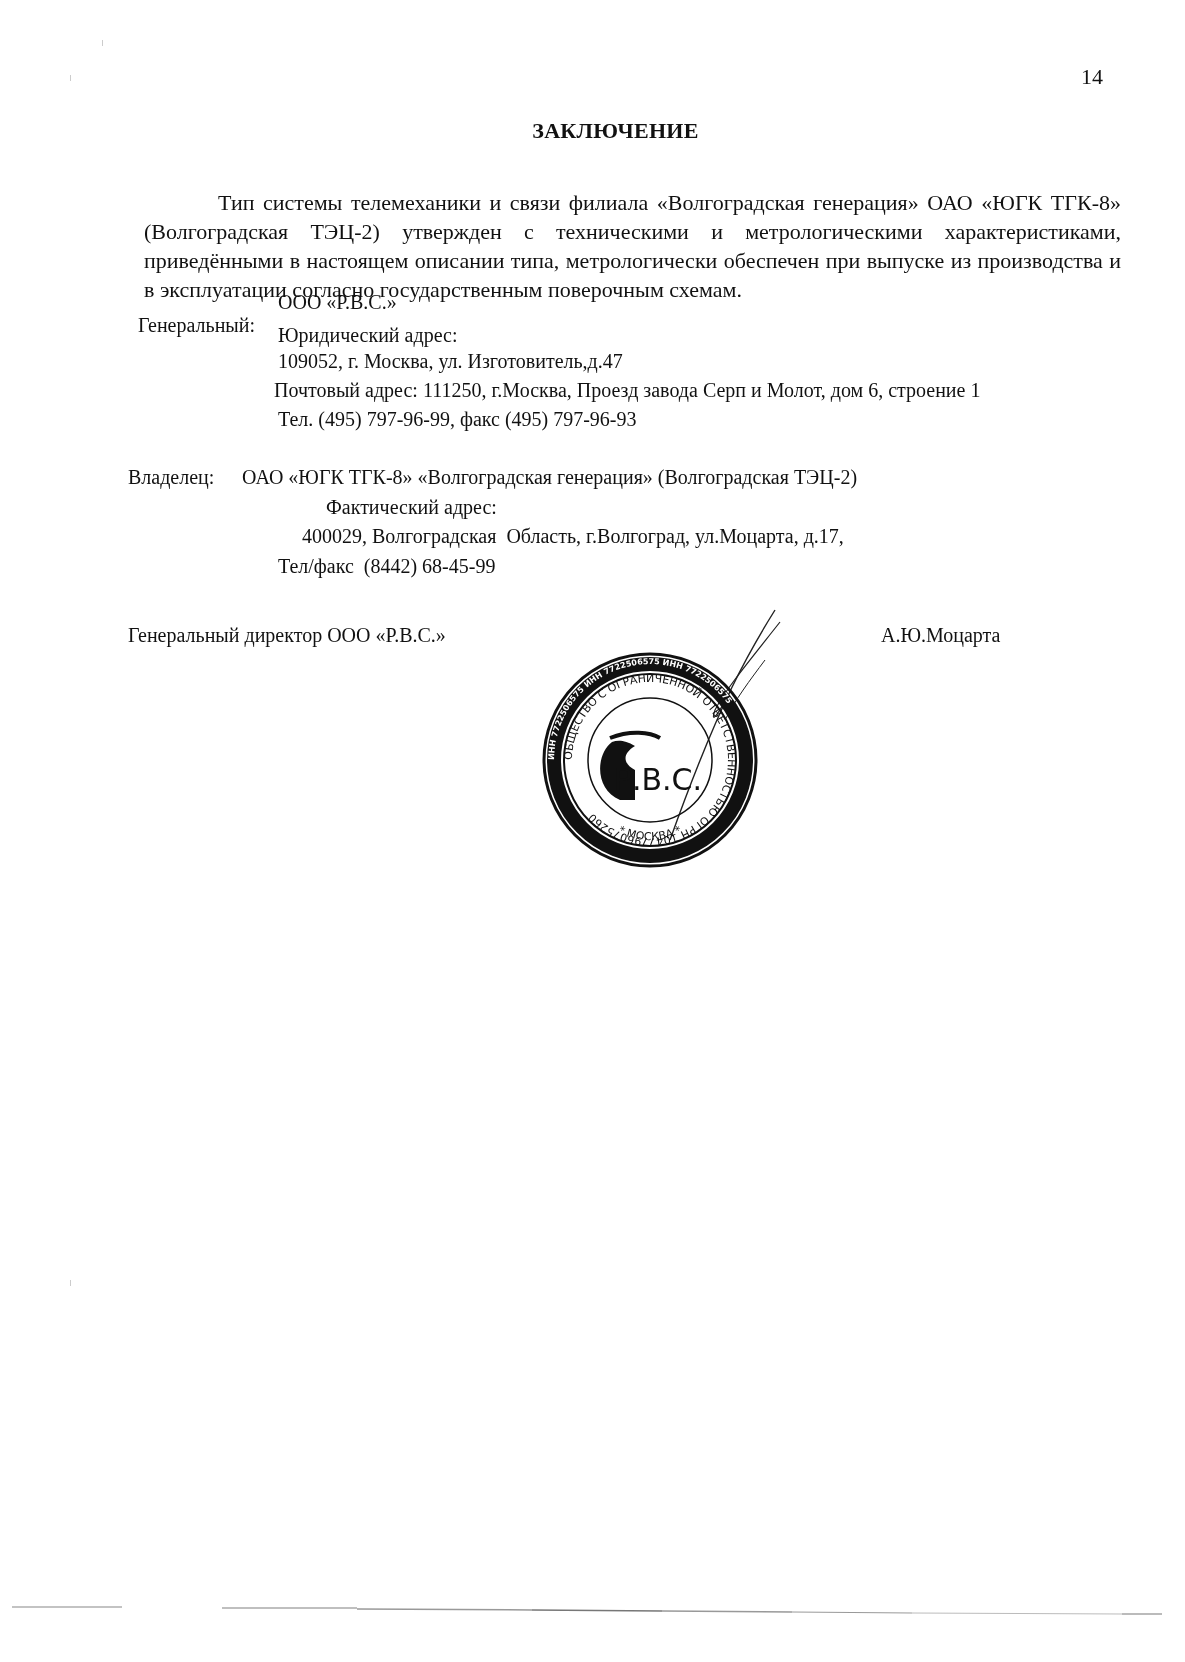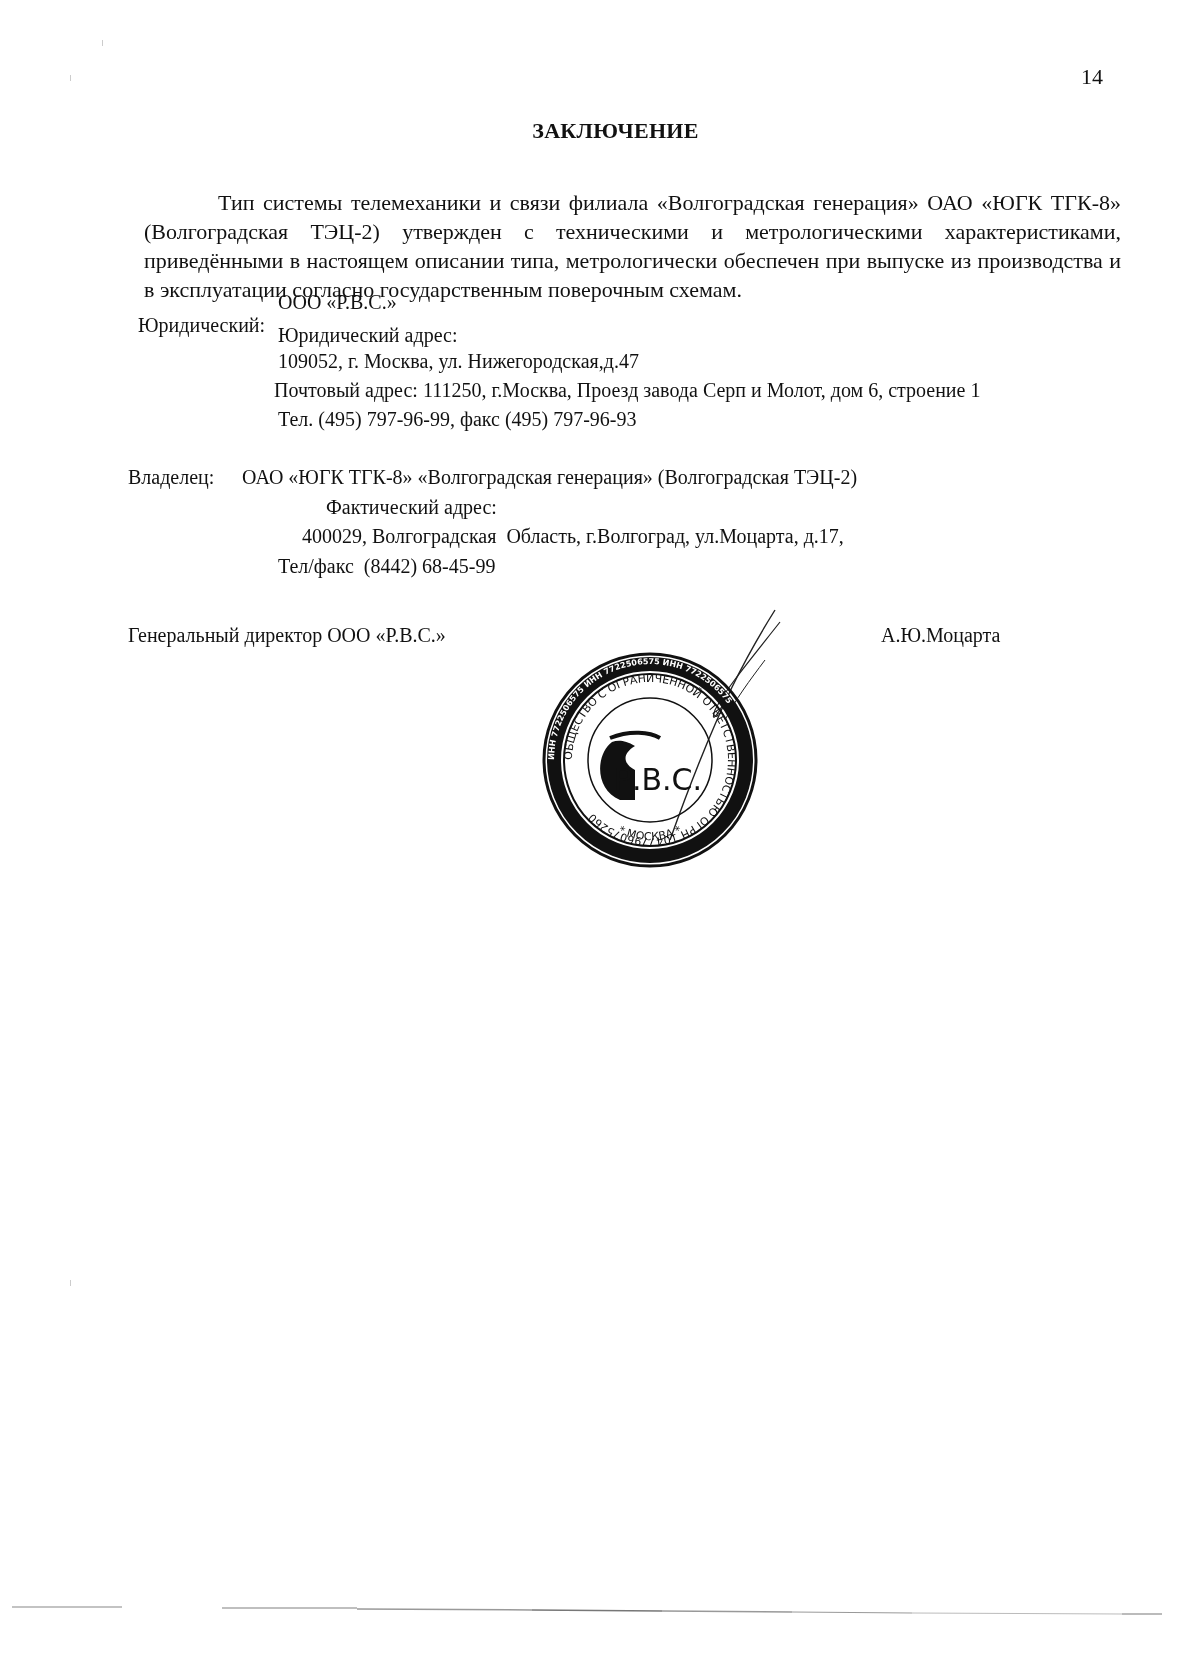--- a/index.html
+++ b/index.html
@@ -79,25 +79,25 @@
 </head>
 <body>
 
 <div class="page-number">14</div>
 
 <div class="title">ЗАКЛЮЧЕНИЕ</div>
 
 <p class="conclusion">Тип системы телемеханики и связи филиала «Волгоградская генерация» ОАО «ЮГК ТГК-8» (Волгоградская ТЭЦ-2) утвержден с техническими и метрологическими характеристиками, приведёнными в настоящем описании типа, метрологически обеспечен при выпуске из производства и в эксплуатации согласно государственным поверочным схемам.</p>
 
 <div class="line" style="top:291px; left:128px;">
-  <span>Юридический:</span>
+  <span>Генеральный:</span>
 </div>
 <div class="line" style="top:291px; left:278px;">ООО «Р.В.С.»</div>
 <div class="line" style="top:324px; left:278px;">Юридический адрес:</div>
-<div class="line" style="top:350px; left:278px;">109052, г. Москва, ул. Нижегородская,д.47</div>
+<div class="line" style="top:350px; left:278px;">109052, г. Москва, ул. Изготовитель,д.47</div>
 <div class="line" style="top:379px; left:274px;">Почтовый адрес: 111250, г.Москва, Проезд завода Серп и Молот, дом 6, строение 1</div>
 <div class="line" style="top:408px; left:278px;">Тел. (495) 797-96-99, факс (495) 797-96-93</div>
 
 <div class="line" style="top:466px; left:128px;font-family:Liberation Serif, serif;">Владелец:</div>
 <div class="line" style="top:466px; left:242px;">ОАО «ЮГК ТГК-8» «Волгоградская генерация» (Волгоградская ТЭЦ-2)</div>
 <div class="line" style="top:496px; left:278px;margin-left:48px;">Фактический адрес:</div>
 <div class="line" style="top:525px; left:278px;margin-left:24px;">400029, Волгоградская  Область, г.Волгоград, ул.Моцарта, д.17,</div>
 <div class="line" style="top:555px; left:278px;">Тел/факс  (8442) 68-45-99</div>
 
 <div class="line" style="top:624px; left:128px;">Генеральный директор ООО «Р.В.С.»</div>

